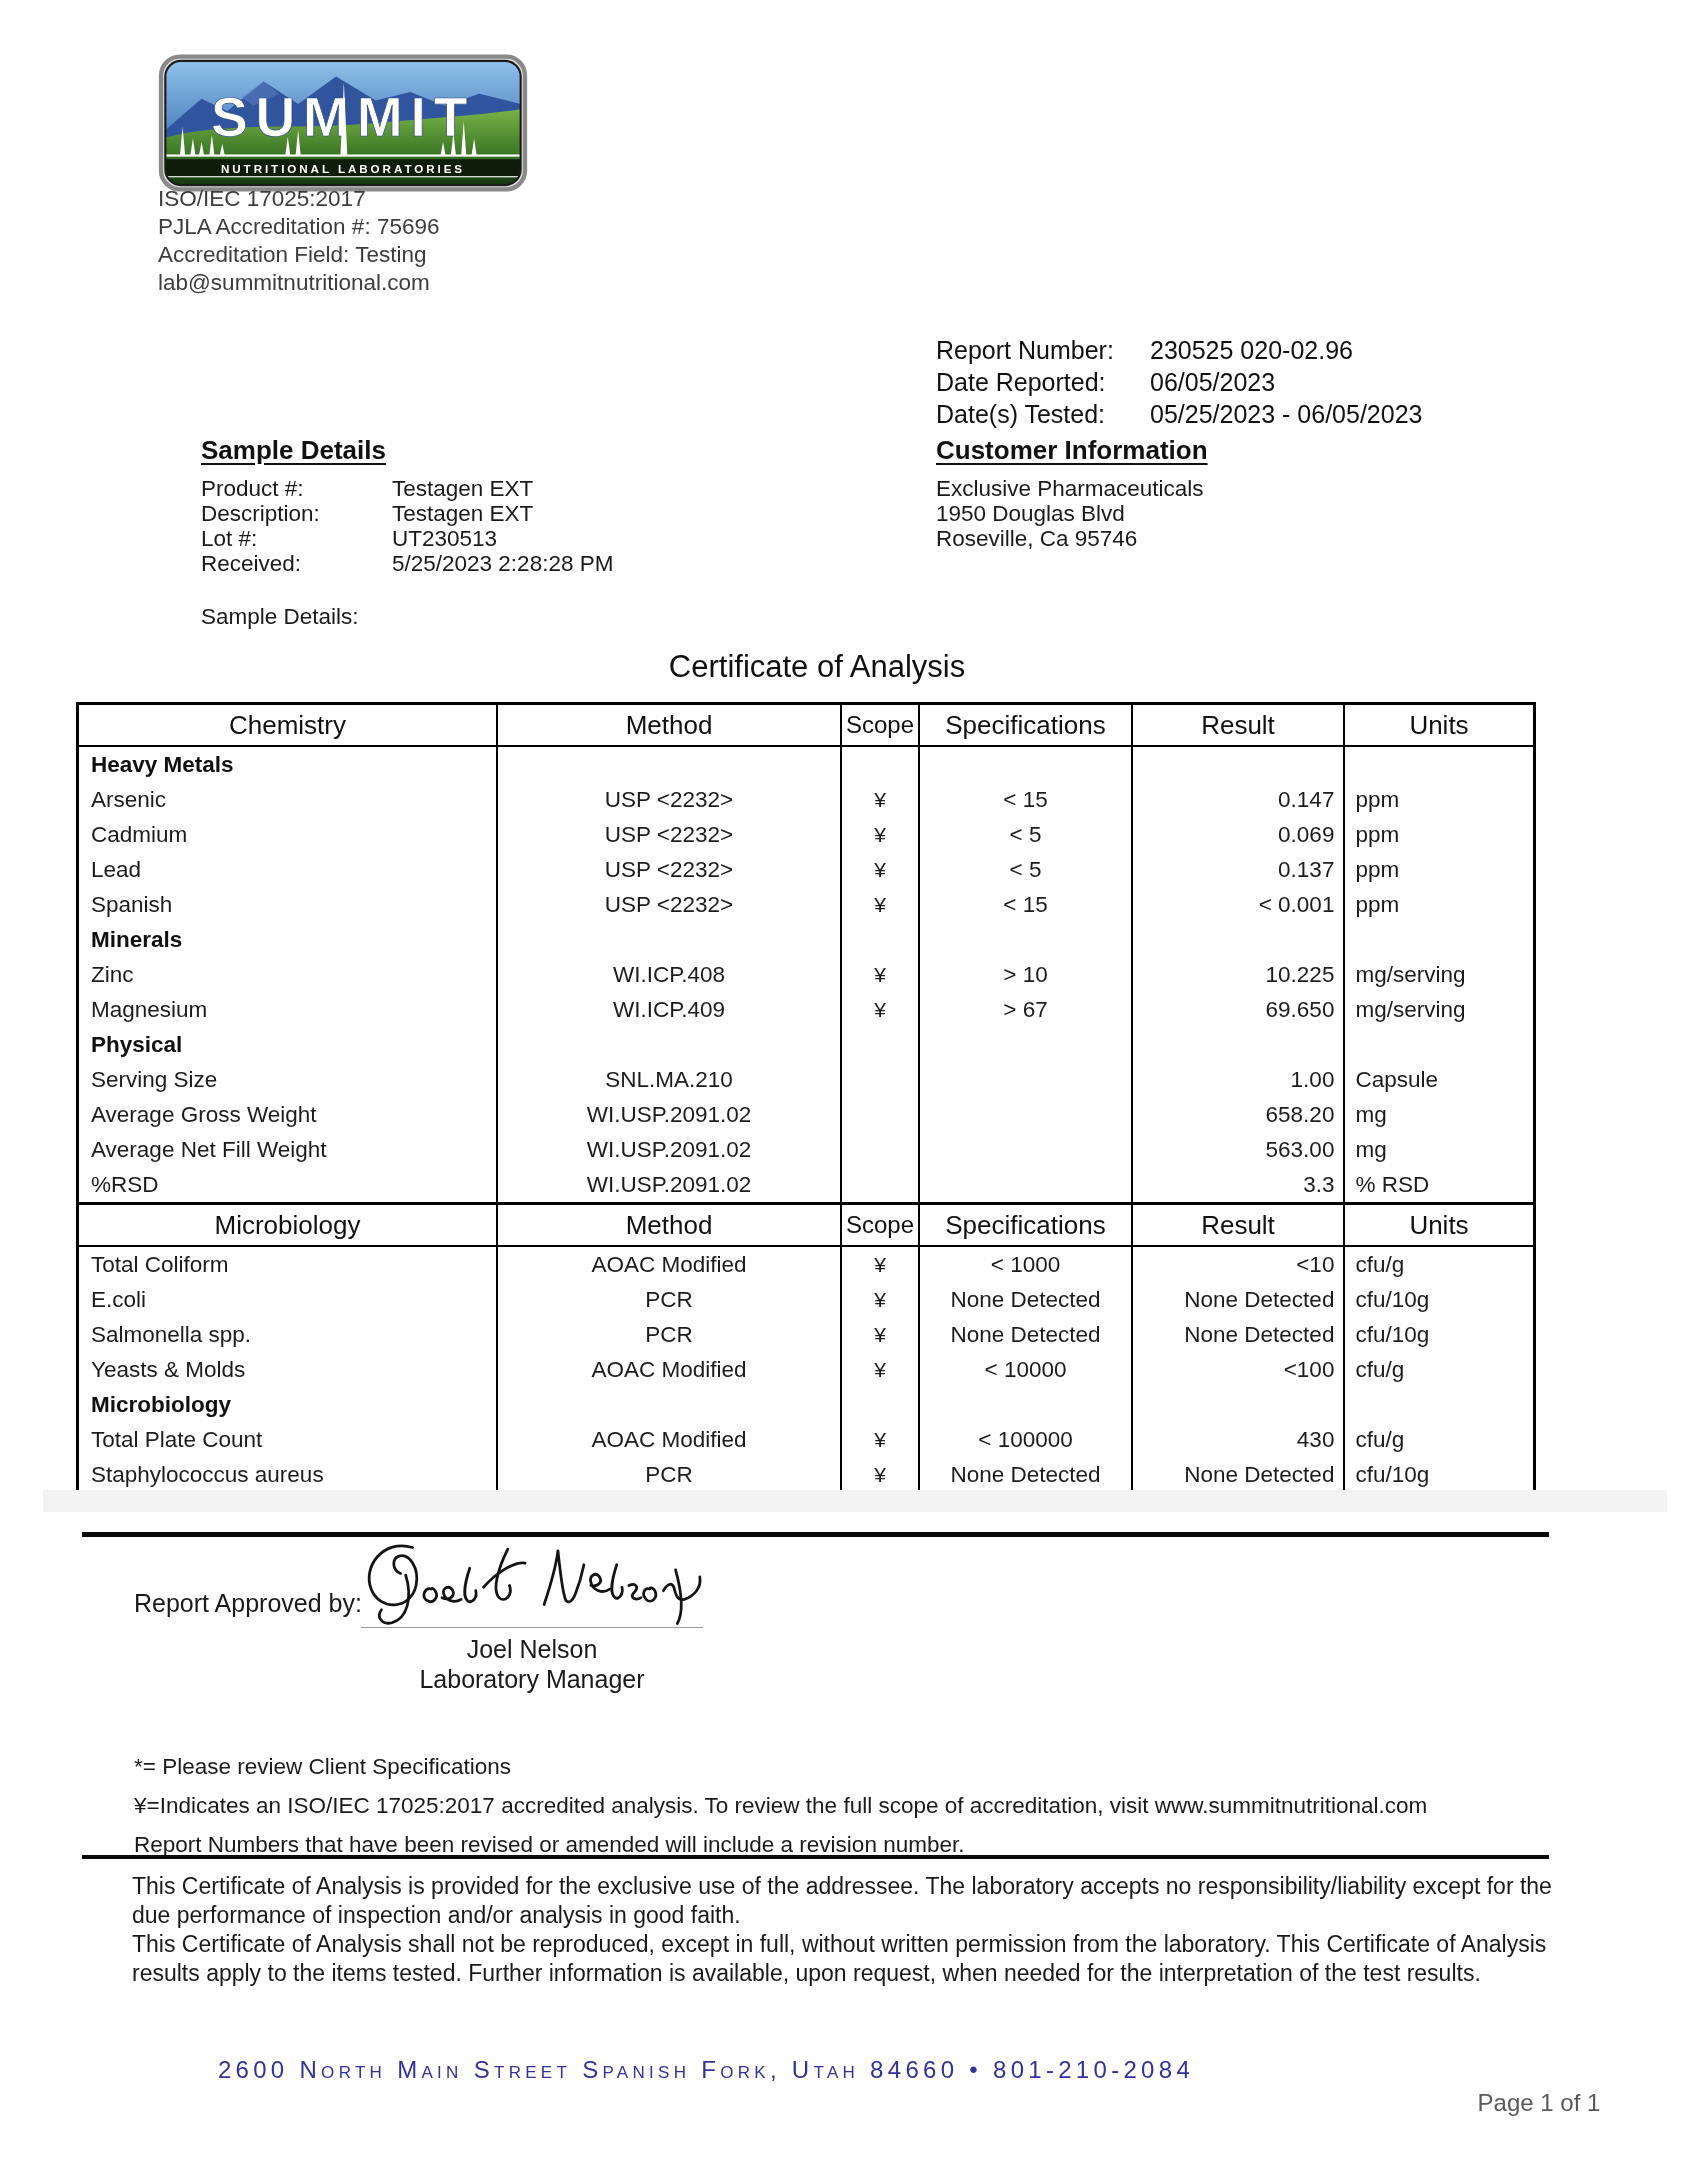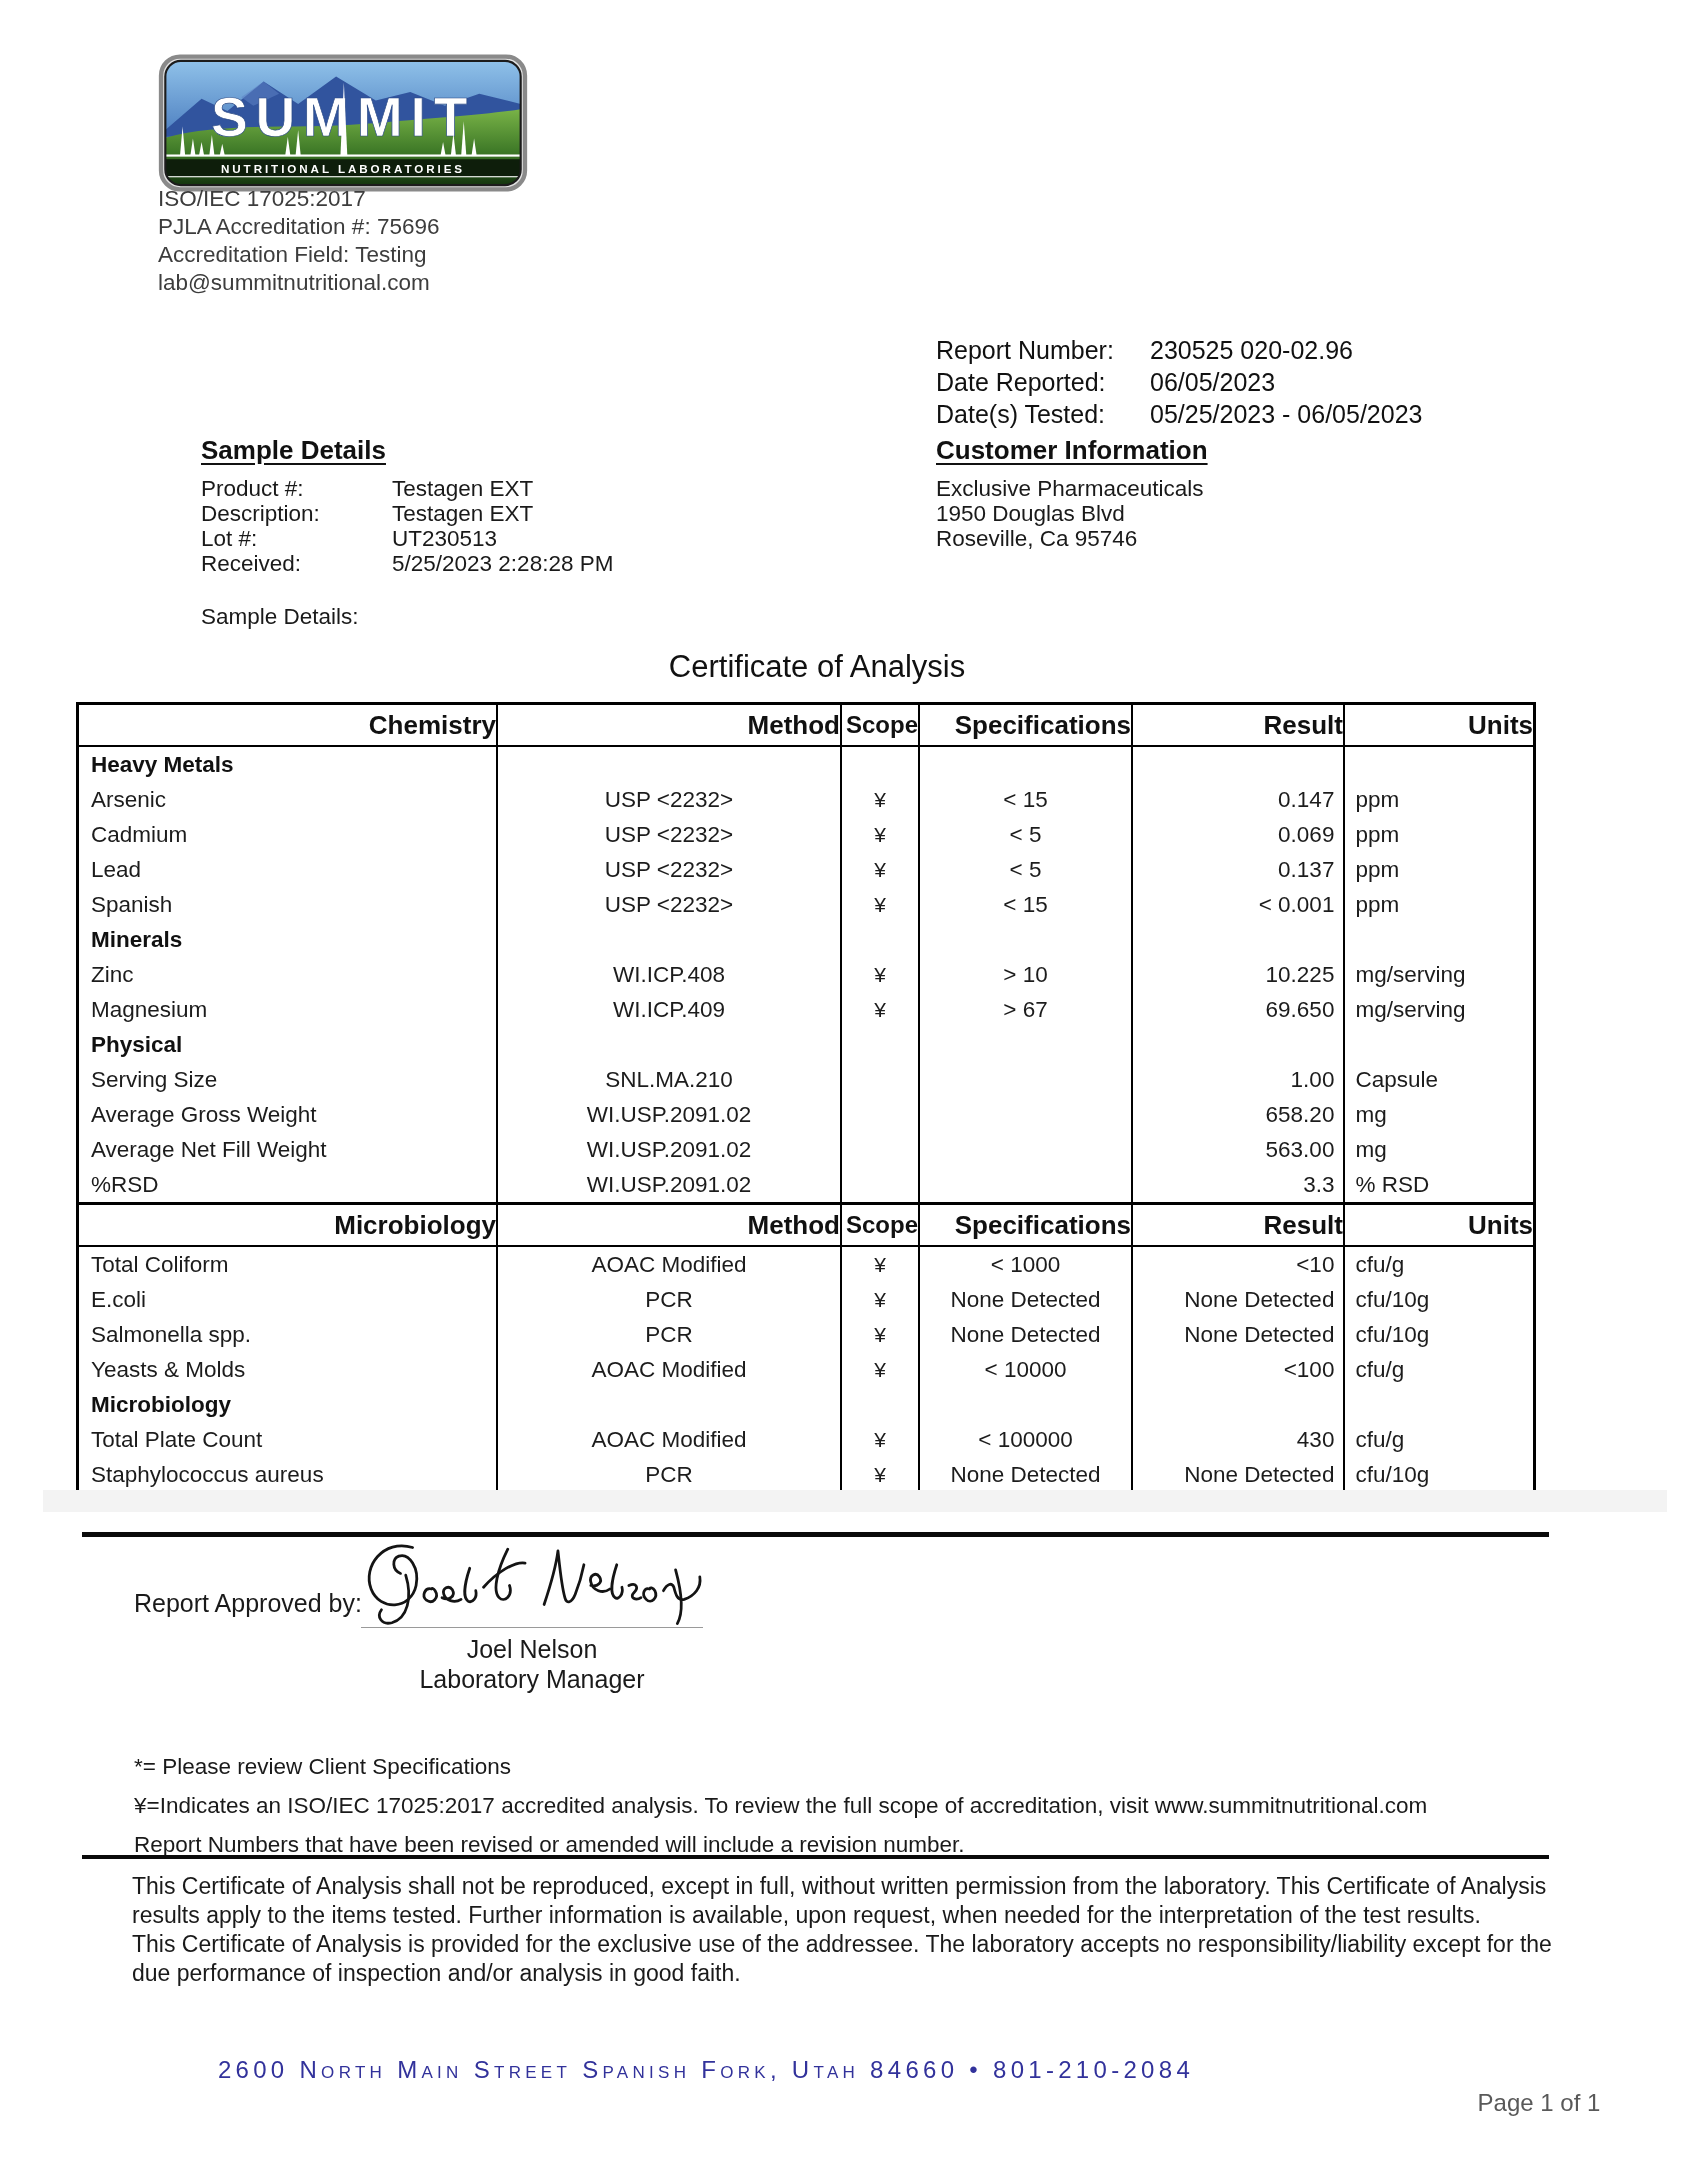--- a/index.html
+++ b/index.html
@@ -31,22 +31,22 @@
   
   .coa-table{
     position:absolute;left:76px;width:1460px;
     border-collapse:collapse;table-layout:fixed;
     border:3.5px solid #000;
   }
   .t1{top:702px;}
   .t2{top:1202px;}
   .coa-table th{
     border-bottom:2.6px solid #000;
-    font-size:26px;font-weight:bold;height:40px;padding:0;
-    white-space:nowrap;text-align:right;color:#111;
+    font-size:26px;font-weight:normal;height:40px;padding:0;
+    white-space:nowrap;text-align:center;color:#111;
   }
   .coa-table th.c-scope{font-size:24px;}
   .coa-table th + th, .coa-table td + td{border-left:2.6px solid #000;}
   .coa-table td{height:35px;font-size:22.5px;padding:0;vertical-align:middle;color:#1c1c1c;}
   .coa-table th.c-name{width:417px;}
   .coa-table th.c-method{width:342px;}
   .coa-table th.c-scope{width:76px;}
   .coa-table th.c-spec{width:211px;}
   .coa-table th.c-result{width:210px;}
   .coa-table td.c-name{text-align:left;padding-left:12px;}
@@ -389,21 +389,21 @@
 
   <div class="footnotes">
     <div>*= Please review Client Specifications</div>
     <div>¥=Indicates an ISO/IEC 17025:2017 accredited analysis. To review the full scope of accreditation, visit www.summitnutritional.com</div>
     <div>Report Numbers that have been revised or amended will include a revision number.</div>
   </div>
 
   <div class="rule rule2"></div>
 
   <div class="disclaimer">
+    <p>This Certificate of Analysis is provided for the exclusive use of the addressee. The laboratory accepts no responsibility/liability except for the due performance of inspection and/or analysis in good faith.</p>
     <p>This Certificate of Analysis shall not be reproduced, except in full, without written permission from the laboratory. This Certificate of Analysis results apply to the items tested. Further information is available, upon request, when needed for the interpretation of the test results.</p>
-    <p>This Certificate of Analysis is provided for the exclusive use of the addressee. The laboratory accepts no responsibility/liability except for the due performance of inspection and/or analysis in good faith.</p>
   </div>
 
   <div class="footer-address">2600 North Main Street Spanish Fork, Utah 84660 • 801-210-2084</div>
   <div class="page-num">Page 1 of 1</div>
 
 </div>
 
 
 </body></html>

